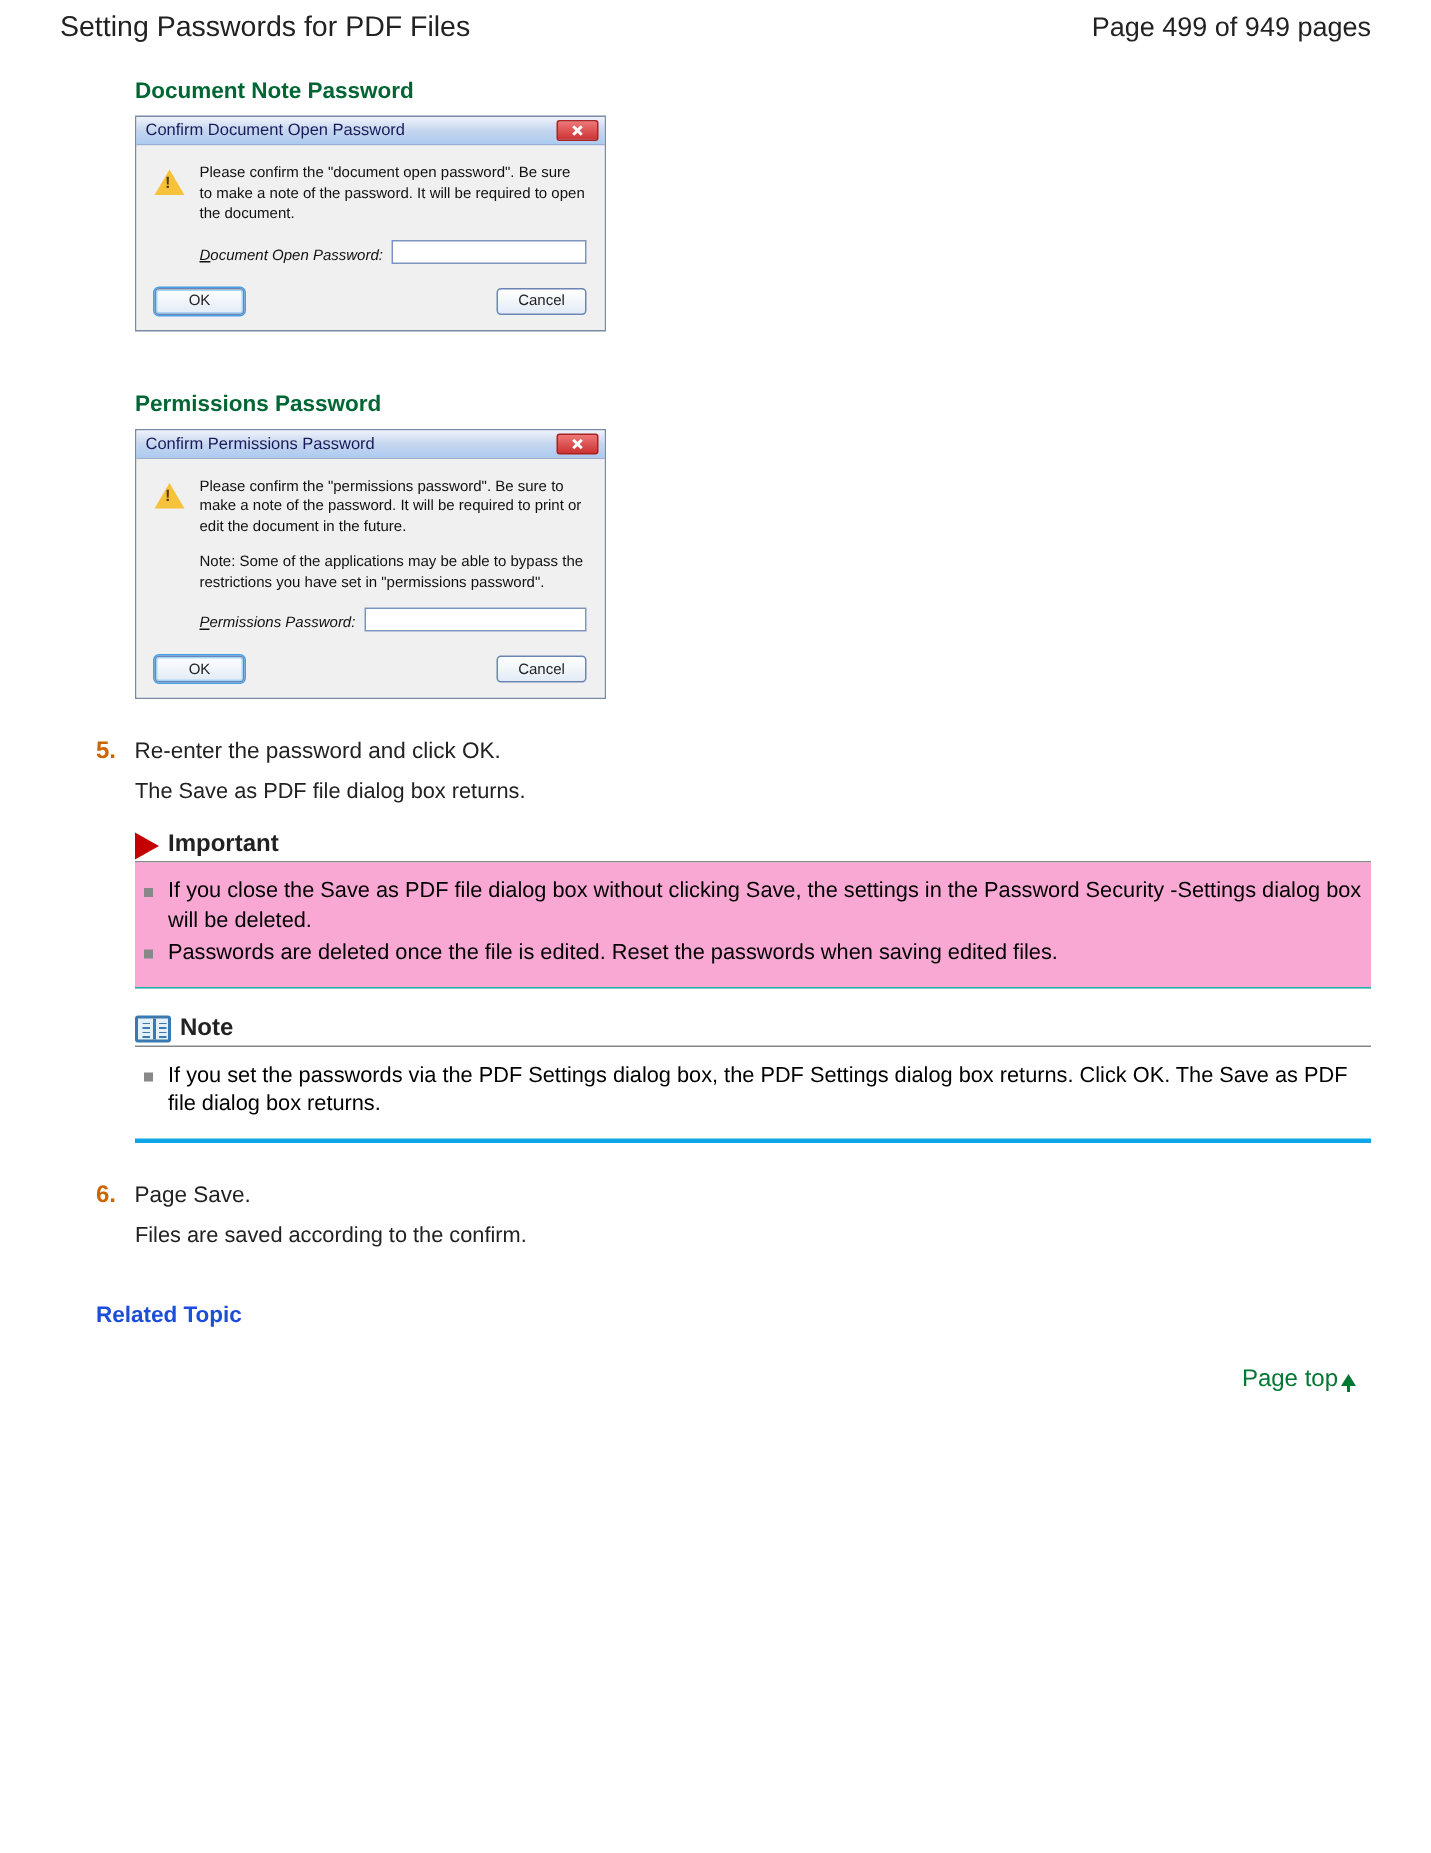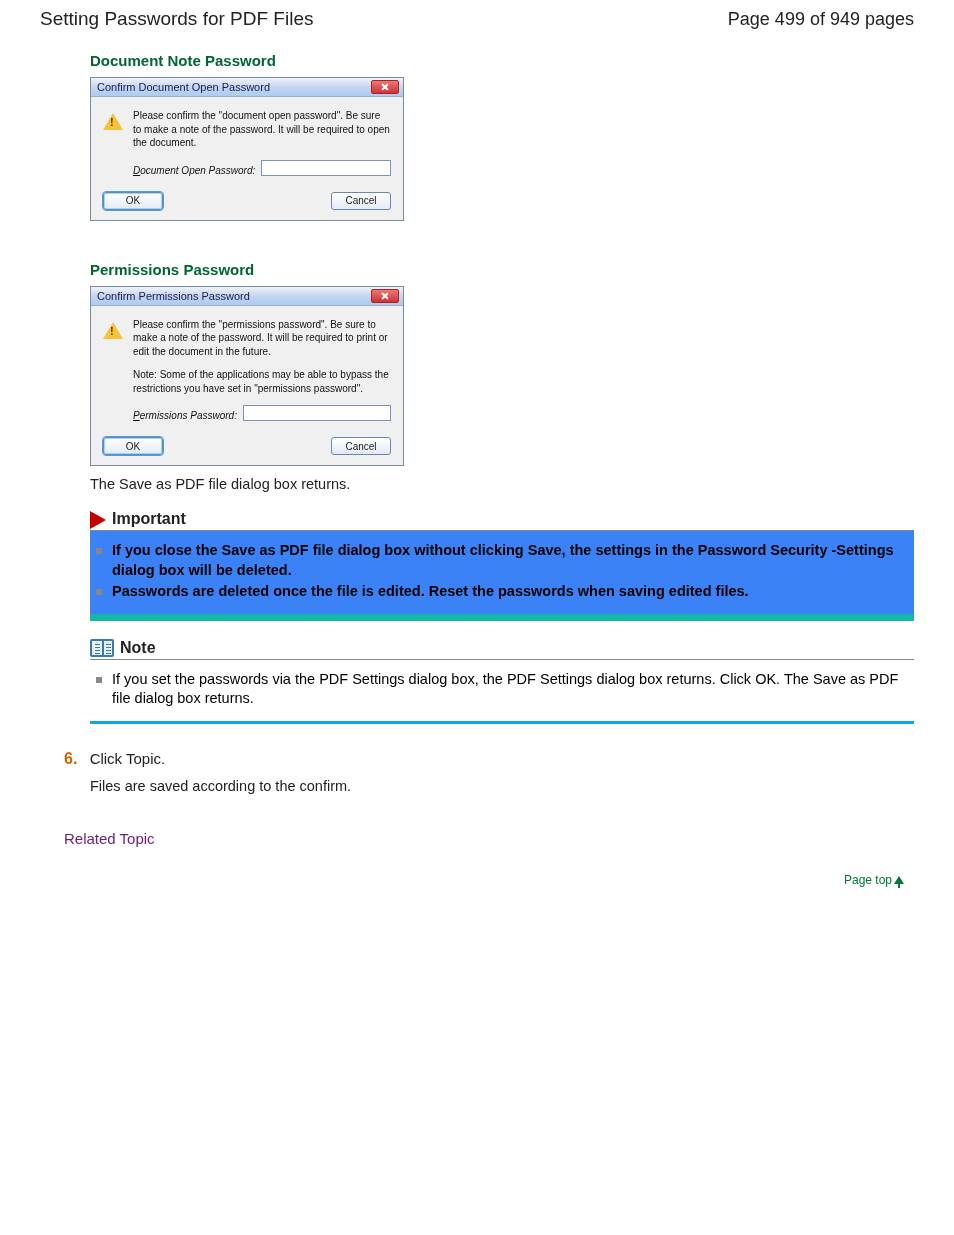--- a/index.html
+++ b/index.html
@@ -194,23 +194,22 @@
     margin-right: 2px;
     position: relative;
     top: 1px;
   }
   .callout-body {
     padding: 8px 6px 10px 6px;
     font-size: 14.5px;
     line-height: 1.35;
   }
   .callout-body.pinkish {
-    background: #3b82f6;
-    border-bottom: 7px solid #14b8a6;
-    font-weight: bold;
+    background: #f9a8d4;
+    border-bottom: 1px solid #14b8a6;
   }
   .callout-body.plain {
     border-bottom: 3px solid #0ea5e9;
   }
   .bullet-row {
     display: flex;
     gap: 10px;
     margin: 2px 0;
   }
   .bullet-sq {
@@ -246,22 +245,22 @@
     position: absolute;
     left: 3px;
     top: 3px;
     width: 5px;
     height: 10px;
     background: repeating-linear-gradient(to bottom, #3a7ab0 0, #3a7ab0 1px, transparent 1px, transparent 3px);
   }
   .note-lines.r { left: 14px; }
   
   .related-heading {
-    color: #701a75;
-    font-weight: normal;
+    color: #1d4ed8;
+    font-weight: bold;
     font-size: 15px;
     margin: 36px 0 8px -26px;
   }
   .related-link-row {
     margin-left: -26px;
     display: flex;
     align-items: center;
     gap: 6px;
   }
   .link-arrow {
@@ -272,21 +271,21 @@
     border-left: 7px solid #3b8a5e;
   }
   .related-link {
     color: #007733;
     font-size: 14.5px;
   }
   .page-top {
     text-align: center;
     margin-top: 26px;
     color: #007733;
-    font-size: 12px;
+    font-size: 16px;
     padding-right: 10px;
     display: flex;
     justify-content: flex-end;
     align-items: center;
     gap: 2px;
   }
   .up-arrow {
     display: inline-block;
     width: 0;
     height: 0;
@@ -364,20 +363,24 @@
         <span class="password-label"><span class="underline-char">P</span><span>ermissions Password:</span></span>
         <div class="password-input"></div>
       </div>
       <div class="dialog-buttons">
         <div class="dlg-btn default">OK</div>
         <div class="dlg-btn">Cancel</div>
       </div>
     </div>
   </div>
 
+  <div class="step">
+    <span class="step-num">5.</span>
+    <span class="step-text">Re-enter the password and click OK.</span>
+  </div>
   <div class="step-sub">The Save as PDF file dialog box returns.</div>
 
   <div class="callout">
     <div class="callout-header">
       <div class="imp-icon"></div>
       <div class="callout-title">Important</div>
     </div>
     <div class="callout-body pinkish">
       <div class="bullet-row">
         <div class="bullet-sq"></div>
@@ -401,21 +404,21 @@
     <div class="callout-body plain">
       <div class="bullet-row">
         <div class="bullet-sq"></div>
         <div>If you set the passwords via the PDF Settings dialog box, the PDF Settings dialog box returns. Click OK. The Save as PDF file dialog box returns.</div>
       </div>
     </div>
   </div>
 
   <div class="step">
     <span class="step-num">6.</span>
-    <span class="step-text">Click Topic.</span>
+    <span class="step-text">Page Save.</span>
   </div>
   <div class="step-sub">Files are saved according to the confirm.</div>
 
   <div class="related-heading">Related Topic</div>
 
   <div class="page-top">
     <span>Page top</span>
     <span class="up-arrow"></span>
   </div>
 

